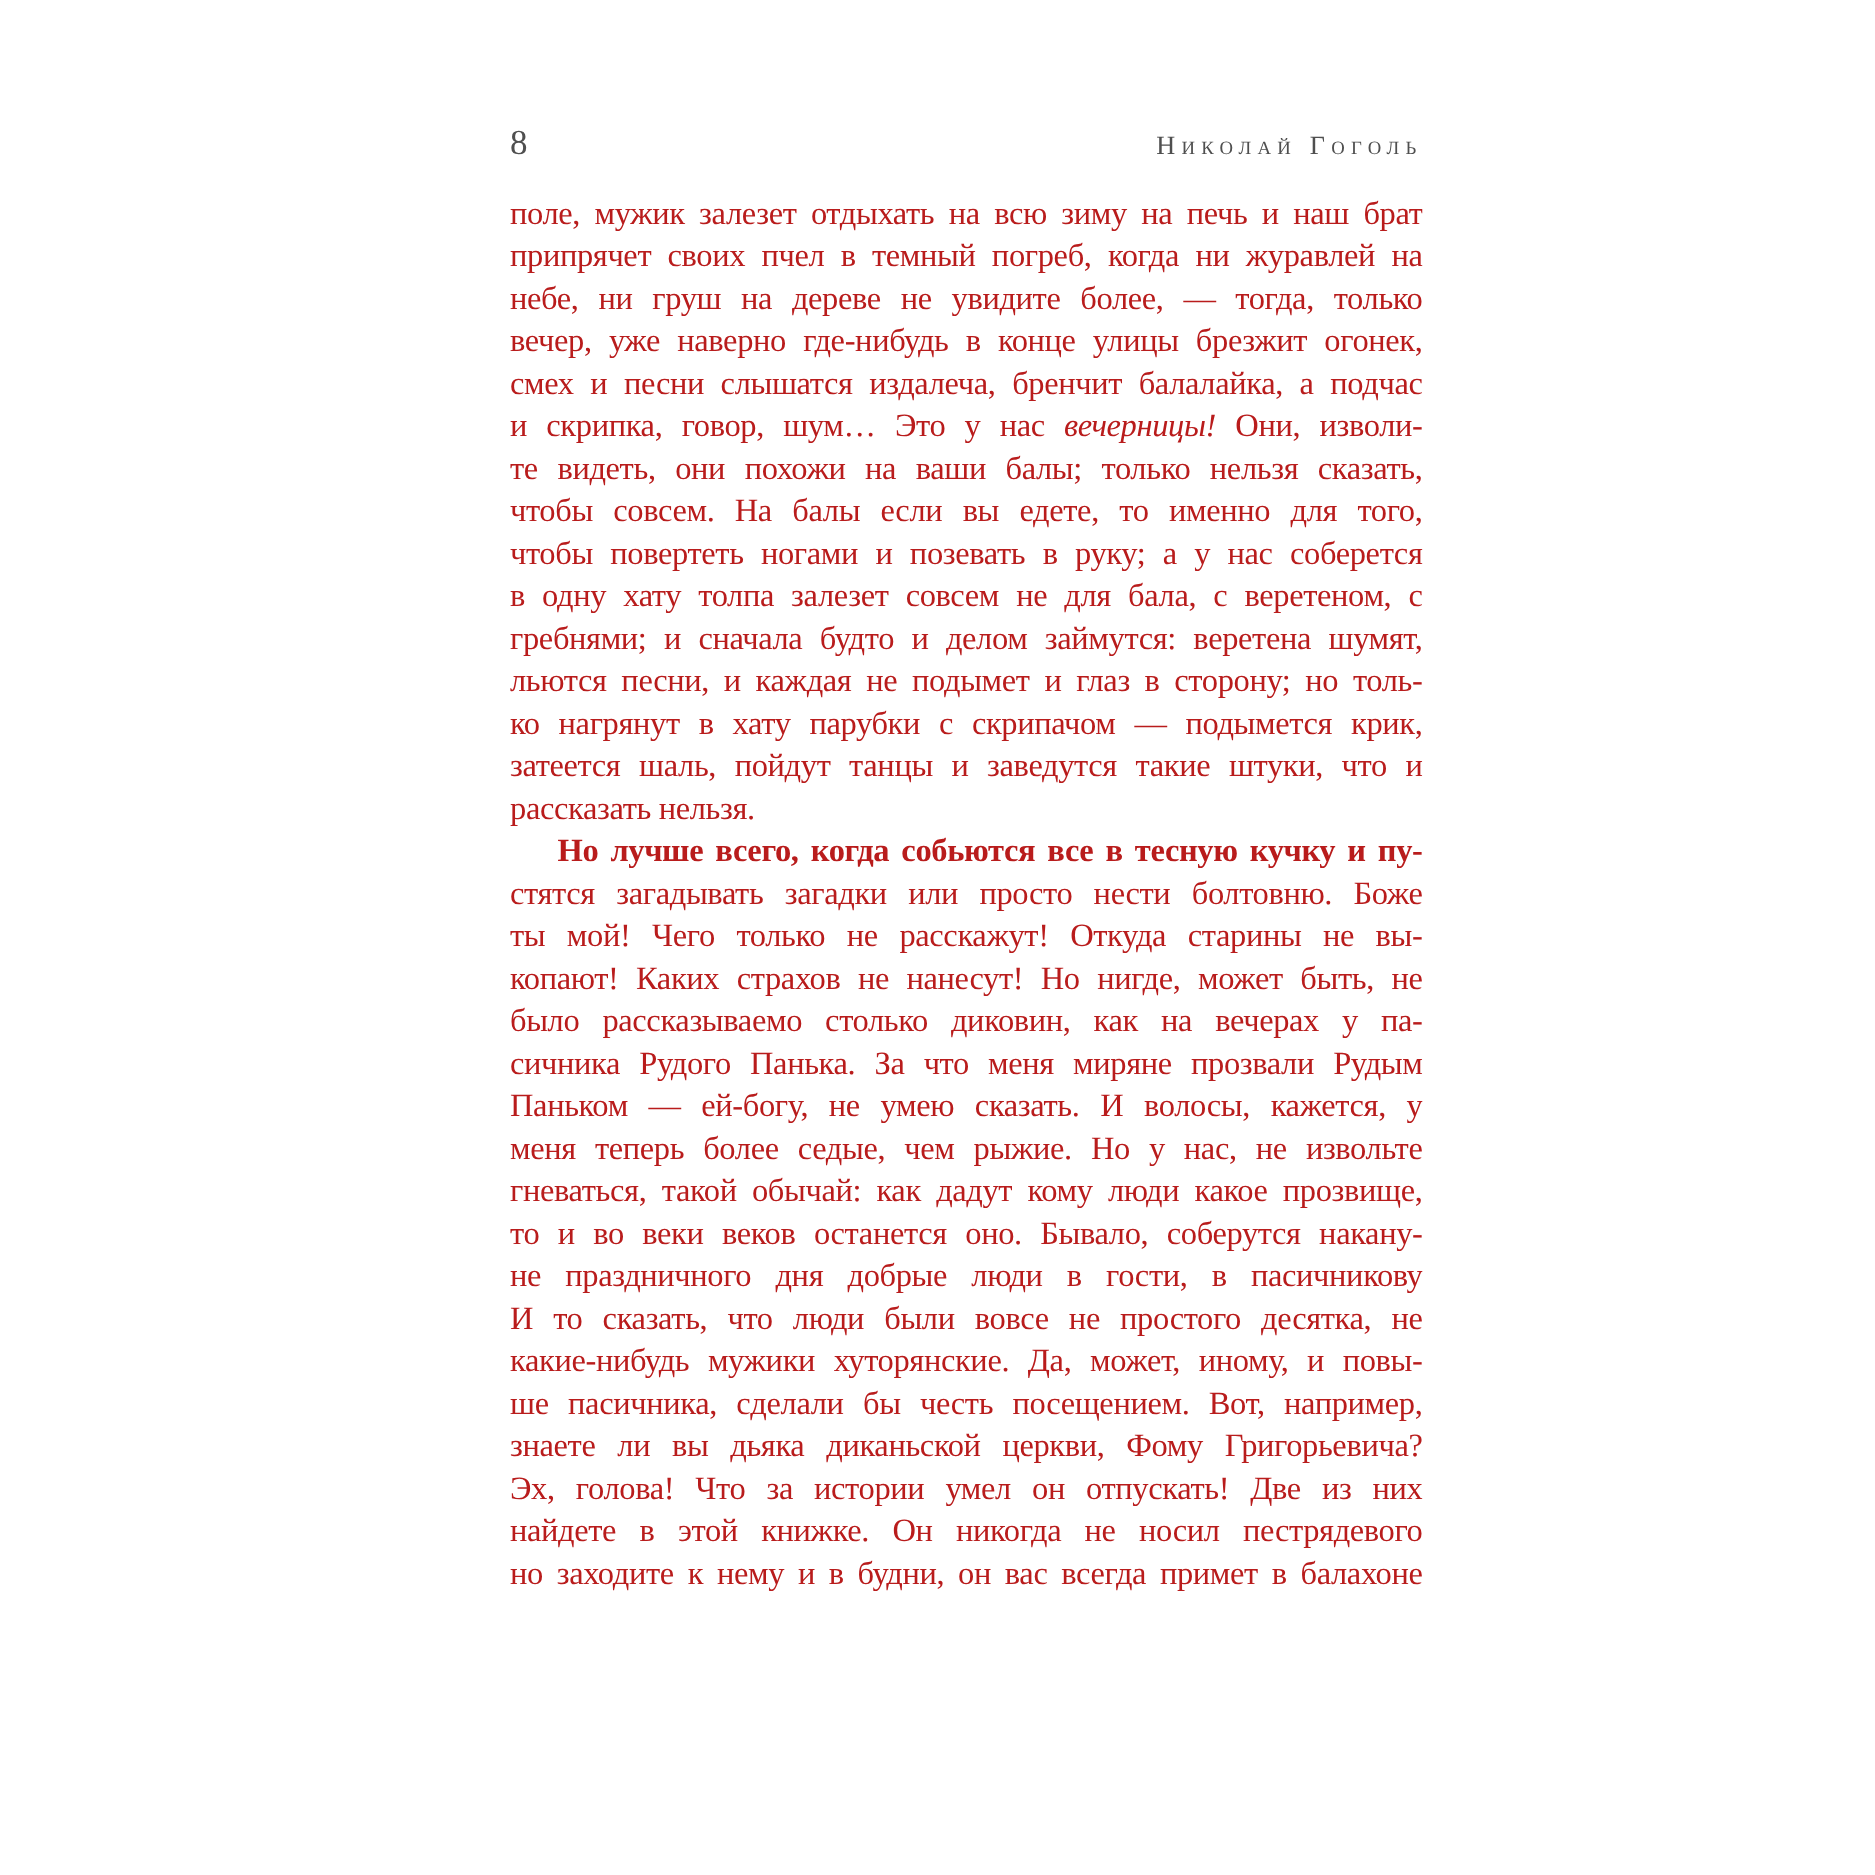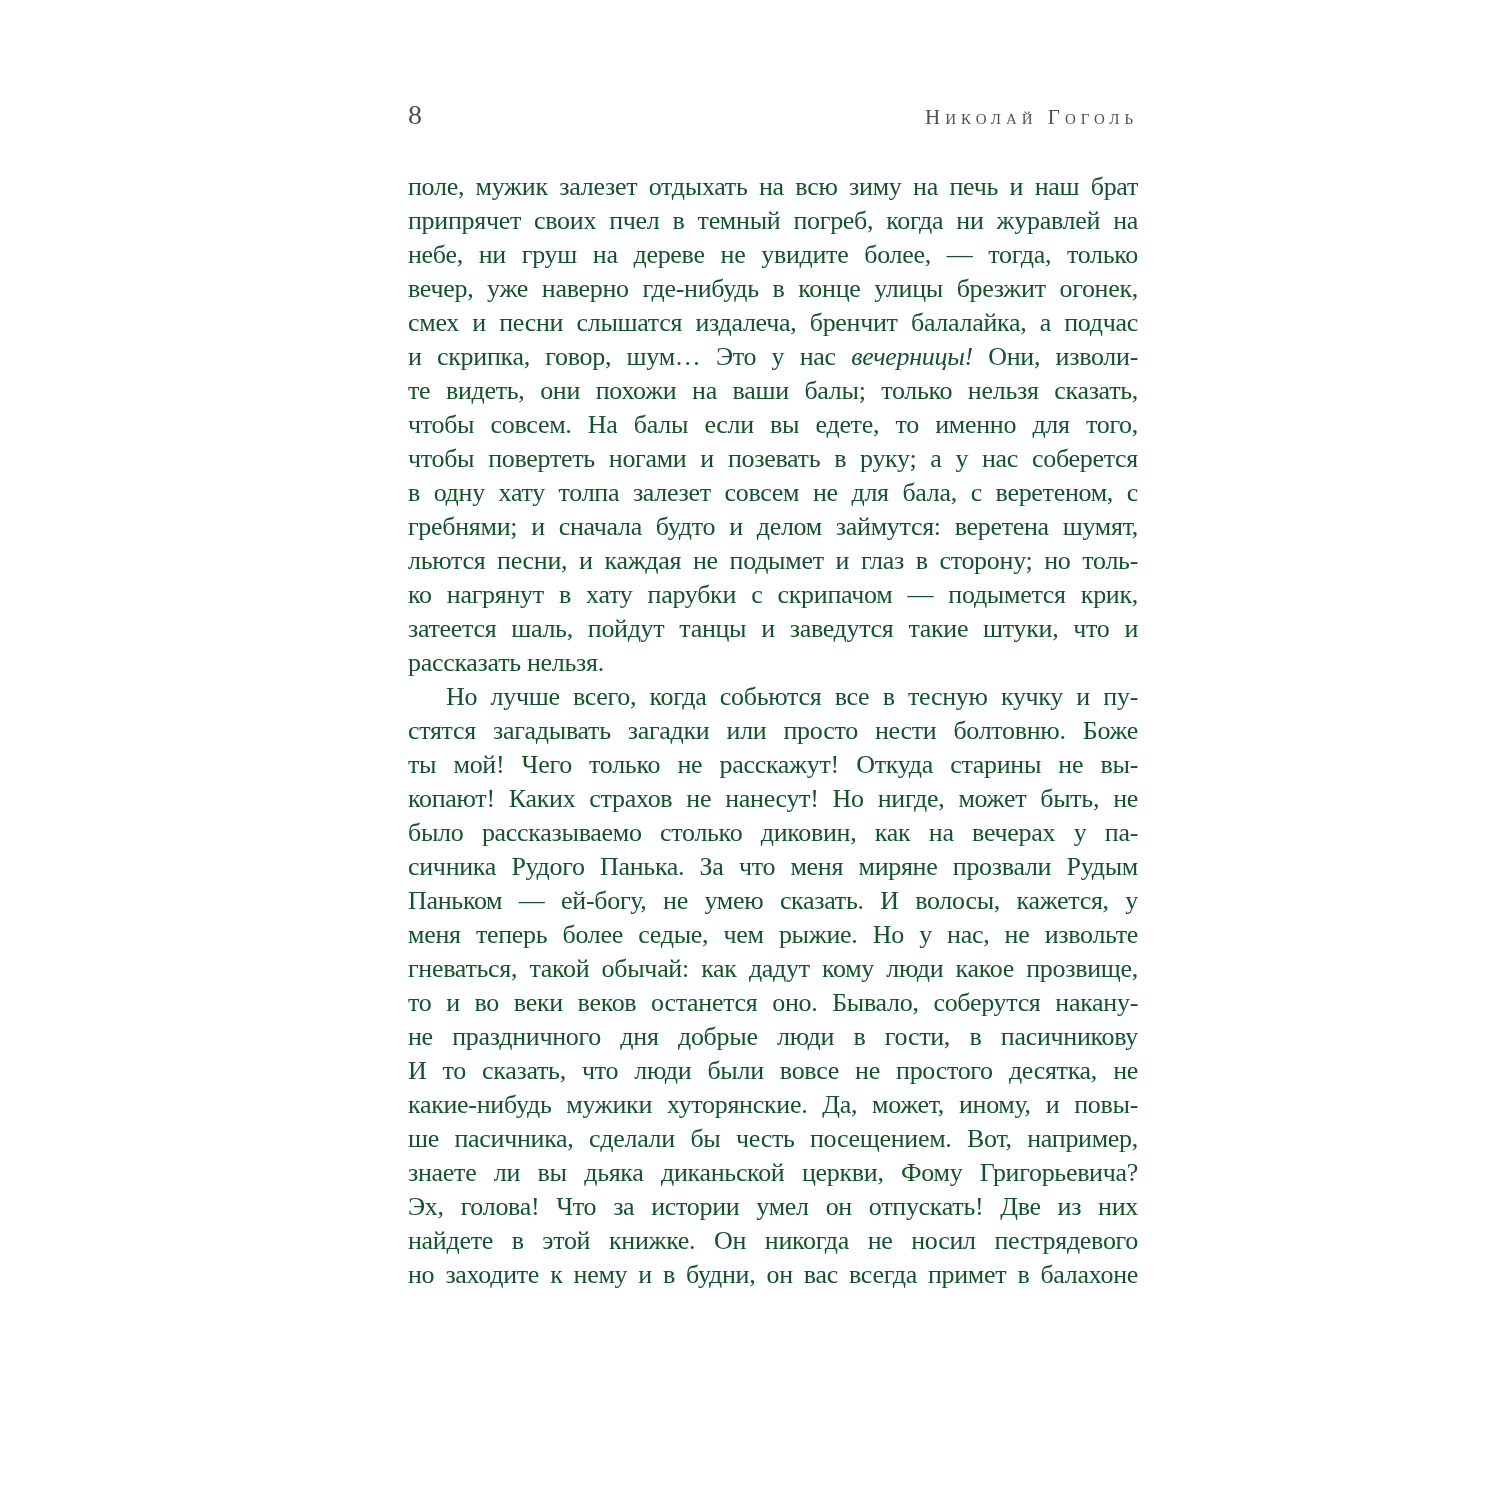--- a/index.html
+++ b/index.html
@@ -35,40 +35,41 @@
   .running-title {
     font-size: 21px;
     line-height: 30px;
     font-variant: small-caps;
     letter-spacing: 5px;
     color: #4f4f4f;
   }
   .body-text {
     position: absolute;
     left: 408px;
-    top: 170px;
+    top: 154px;
     width: 730px;
-    color: #14532d;
+    color: #b91c1c;
   }
   .line {
     font-size: 26px;
     line-height: 34px;
     height: 34px;
     letter-spacing: -0.3px;
     text-align: justify;
     text-align-last: justify;
     overflow: hidden;
     white-space: normal;
   }
   .line.end {
     text-align: left;
     text-align-last: left;
   }
   .line.indent {
     text-indent: 38px;
+    font-weight: bold;
   }
   .it {
     font-style: italic;
     margin-top: 14px;
   }
 </style>
 </head>
 <body>
 
 <div class="book-page">

